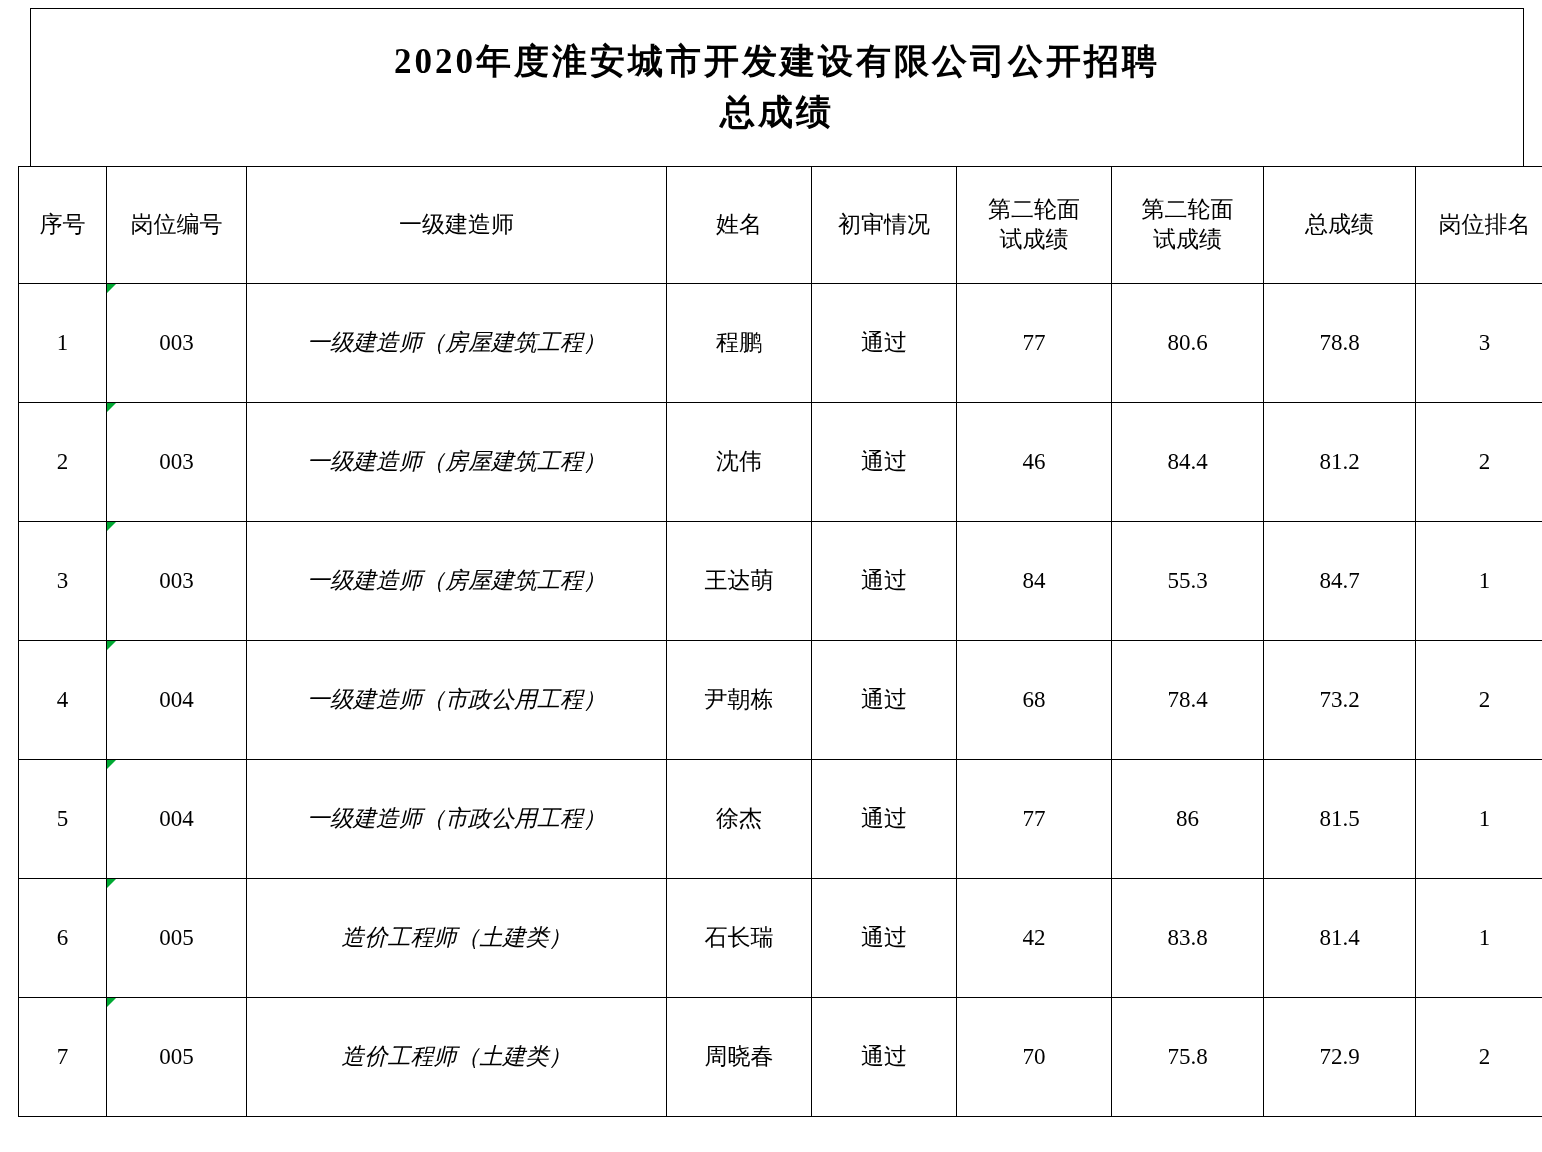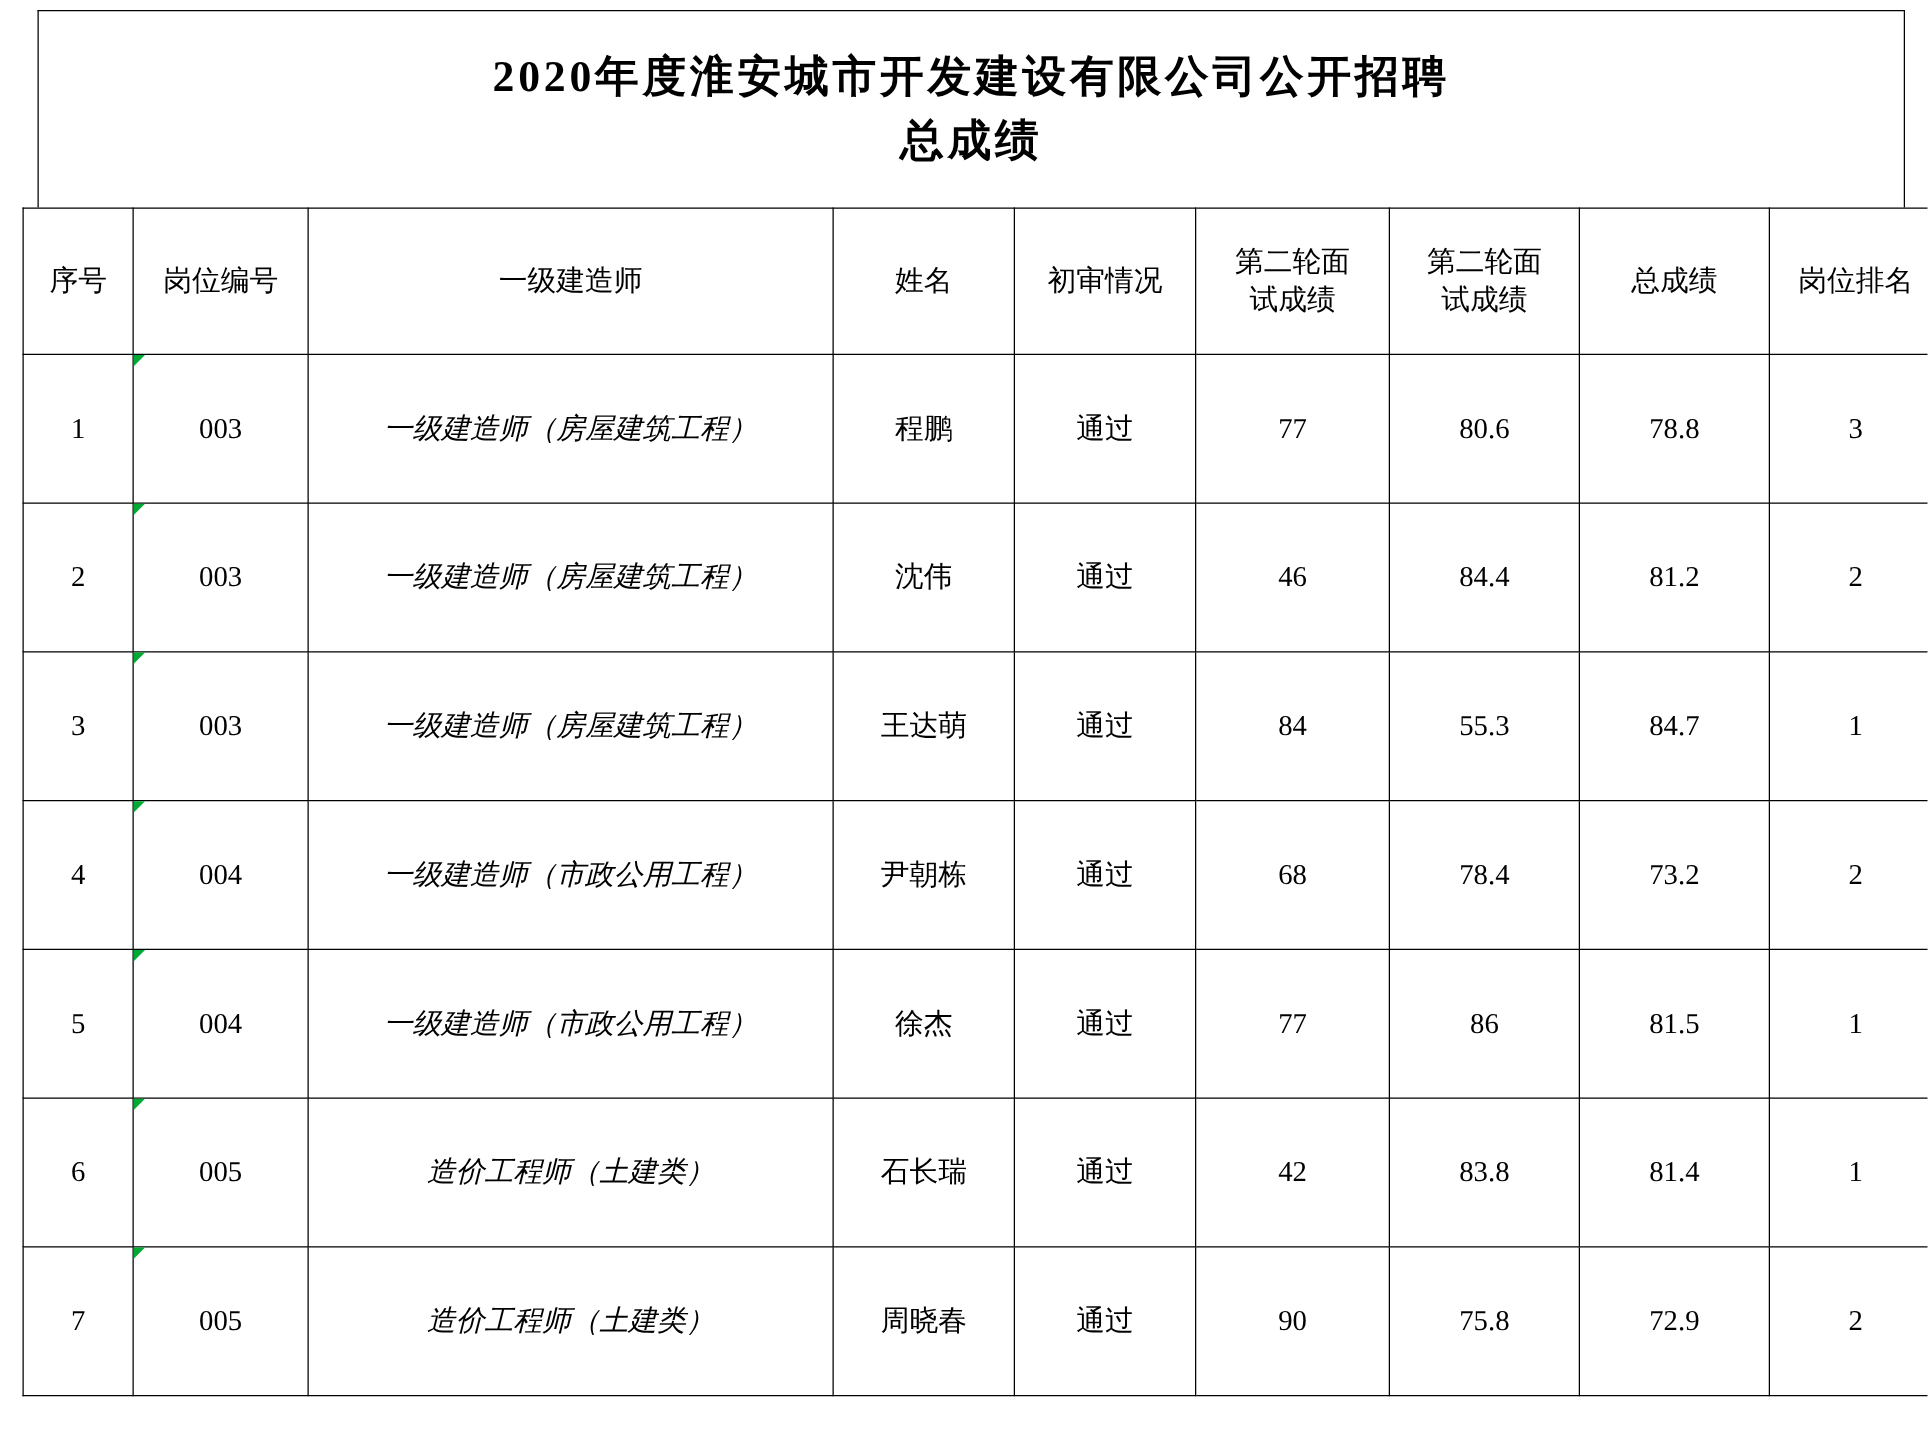--- a/index.html
+++ b/index.html
@@ -200,21 +200,21 @@
         <td>83.8</td>
         <td>81.4</td>
         <td>1</td>
       </tr>
       <tr>
         <td>7</td>
         <td class="corner-mark">005</td>
         <td class="postname-cell">造价工程师（土建类）</td>
         <td>周晓春</td>
         <td>通过</td>
-        <td>90</td>
+        <td>70</td>
         <td>75.8</td>
         <td>72.9</td>
         <td>2</td>
       </tr>
     </tbody>
   </table>
 
 </div>
 
 </body></html>

